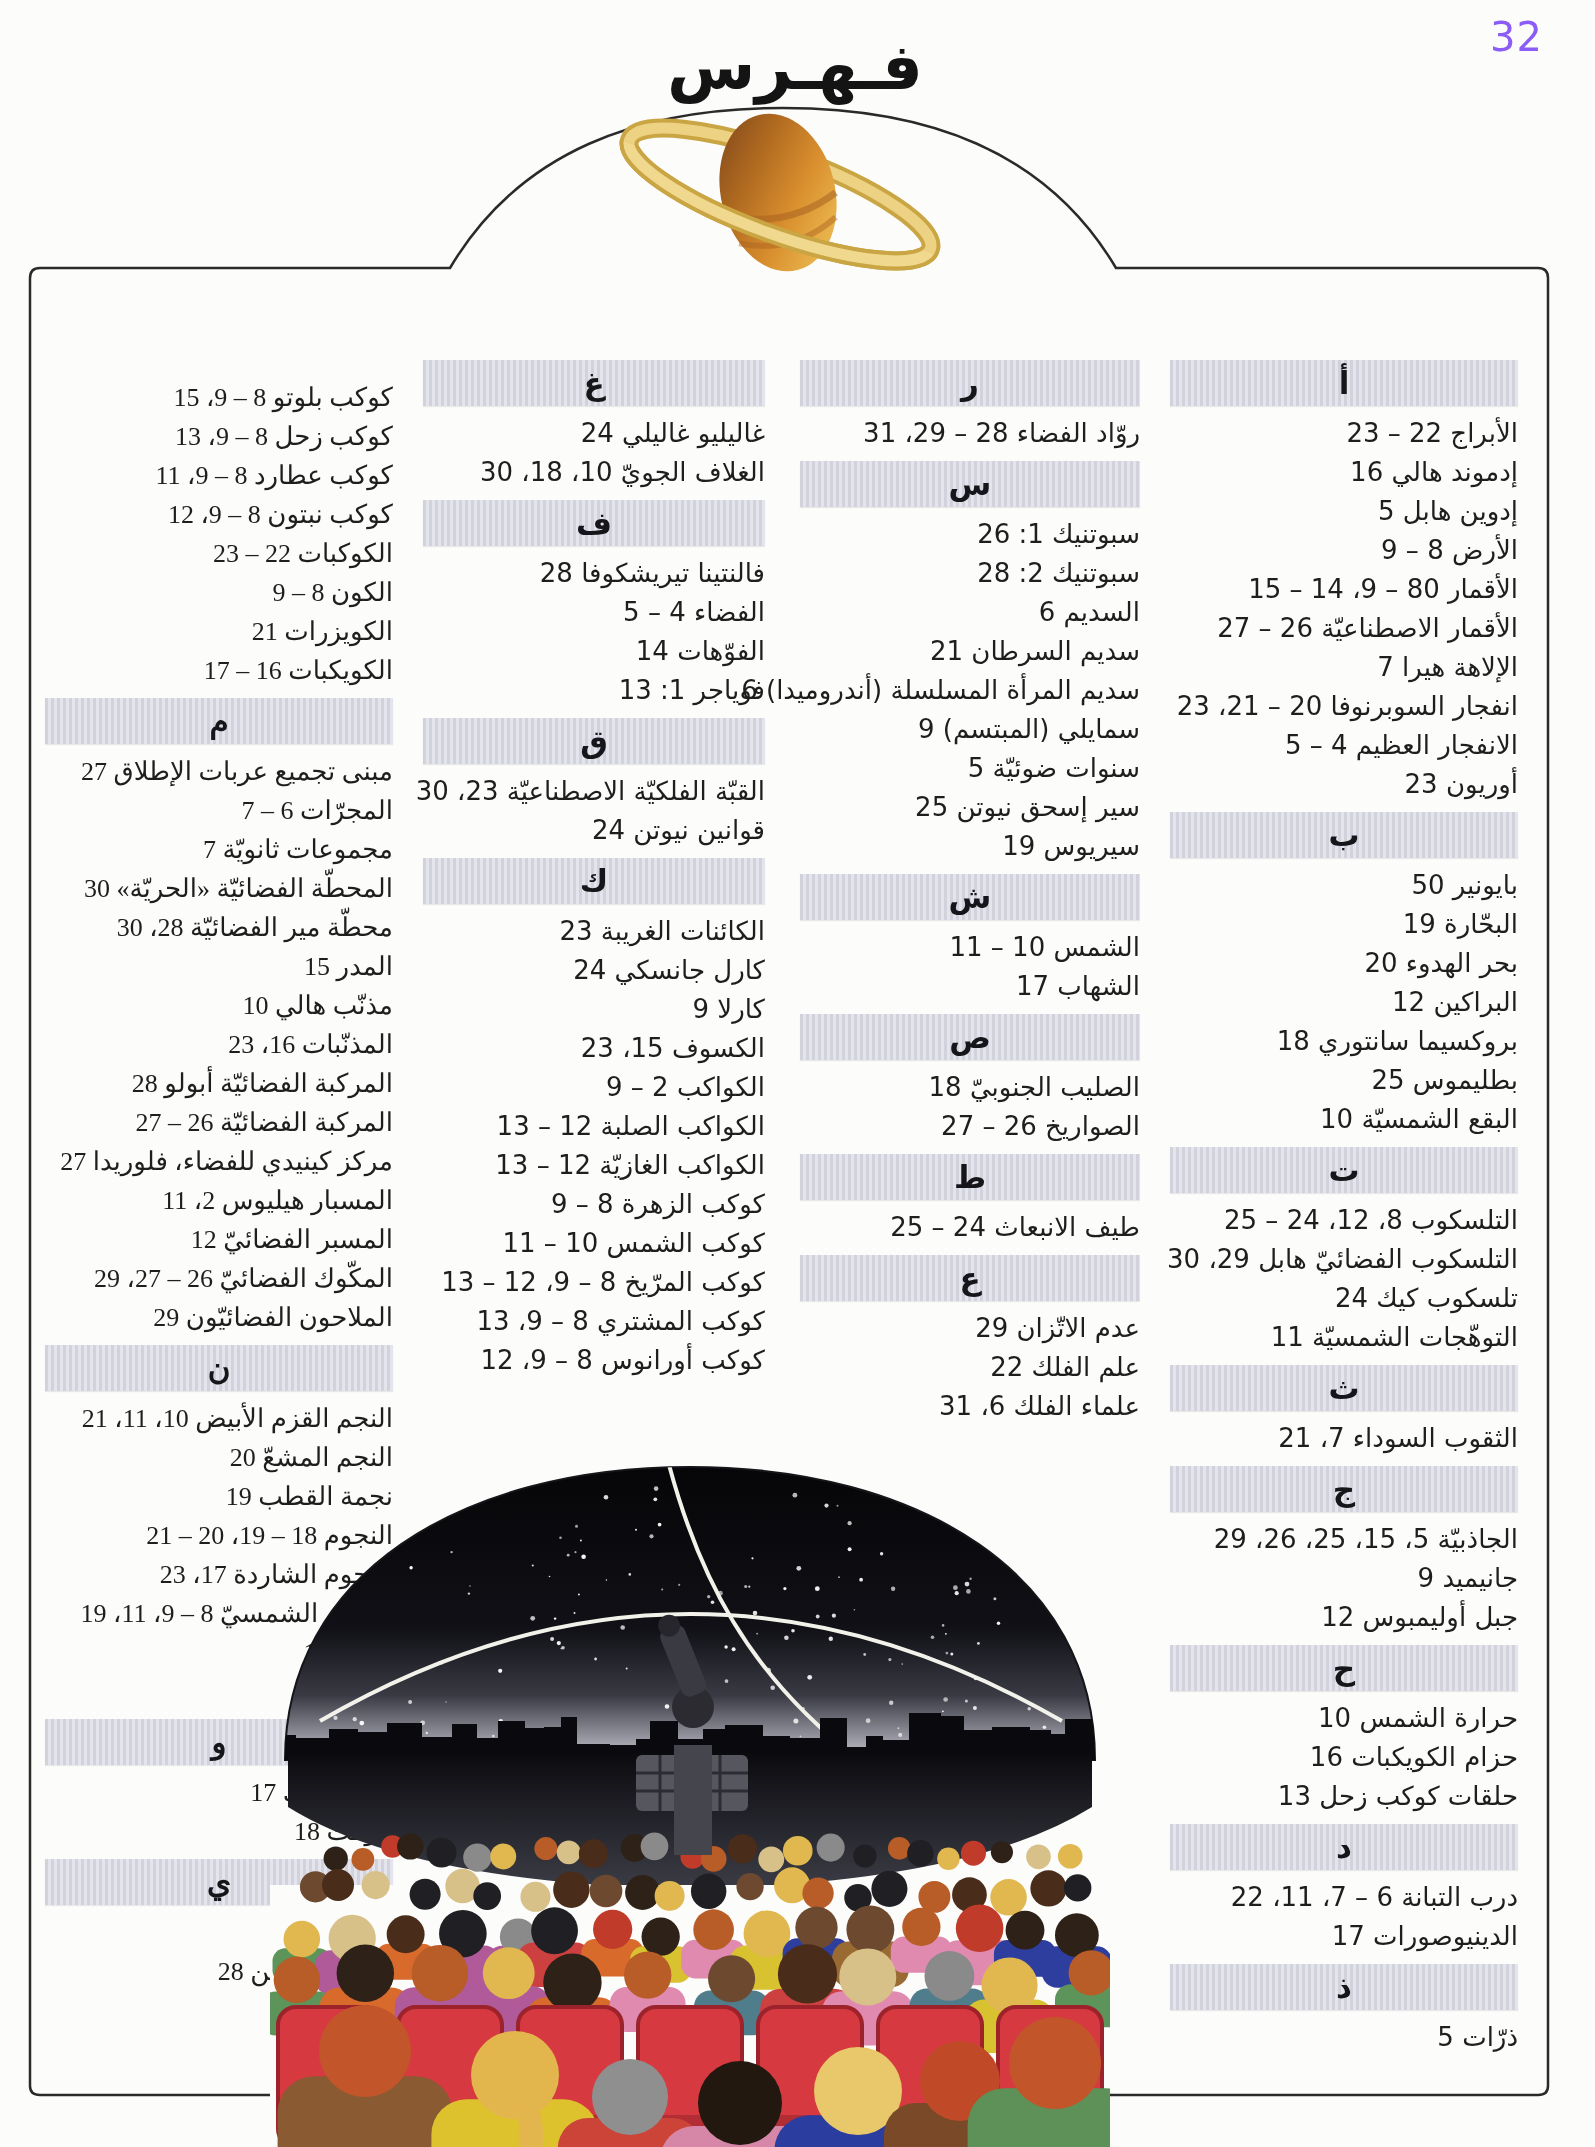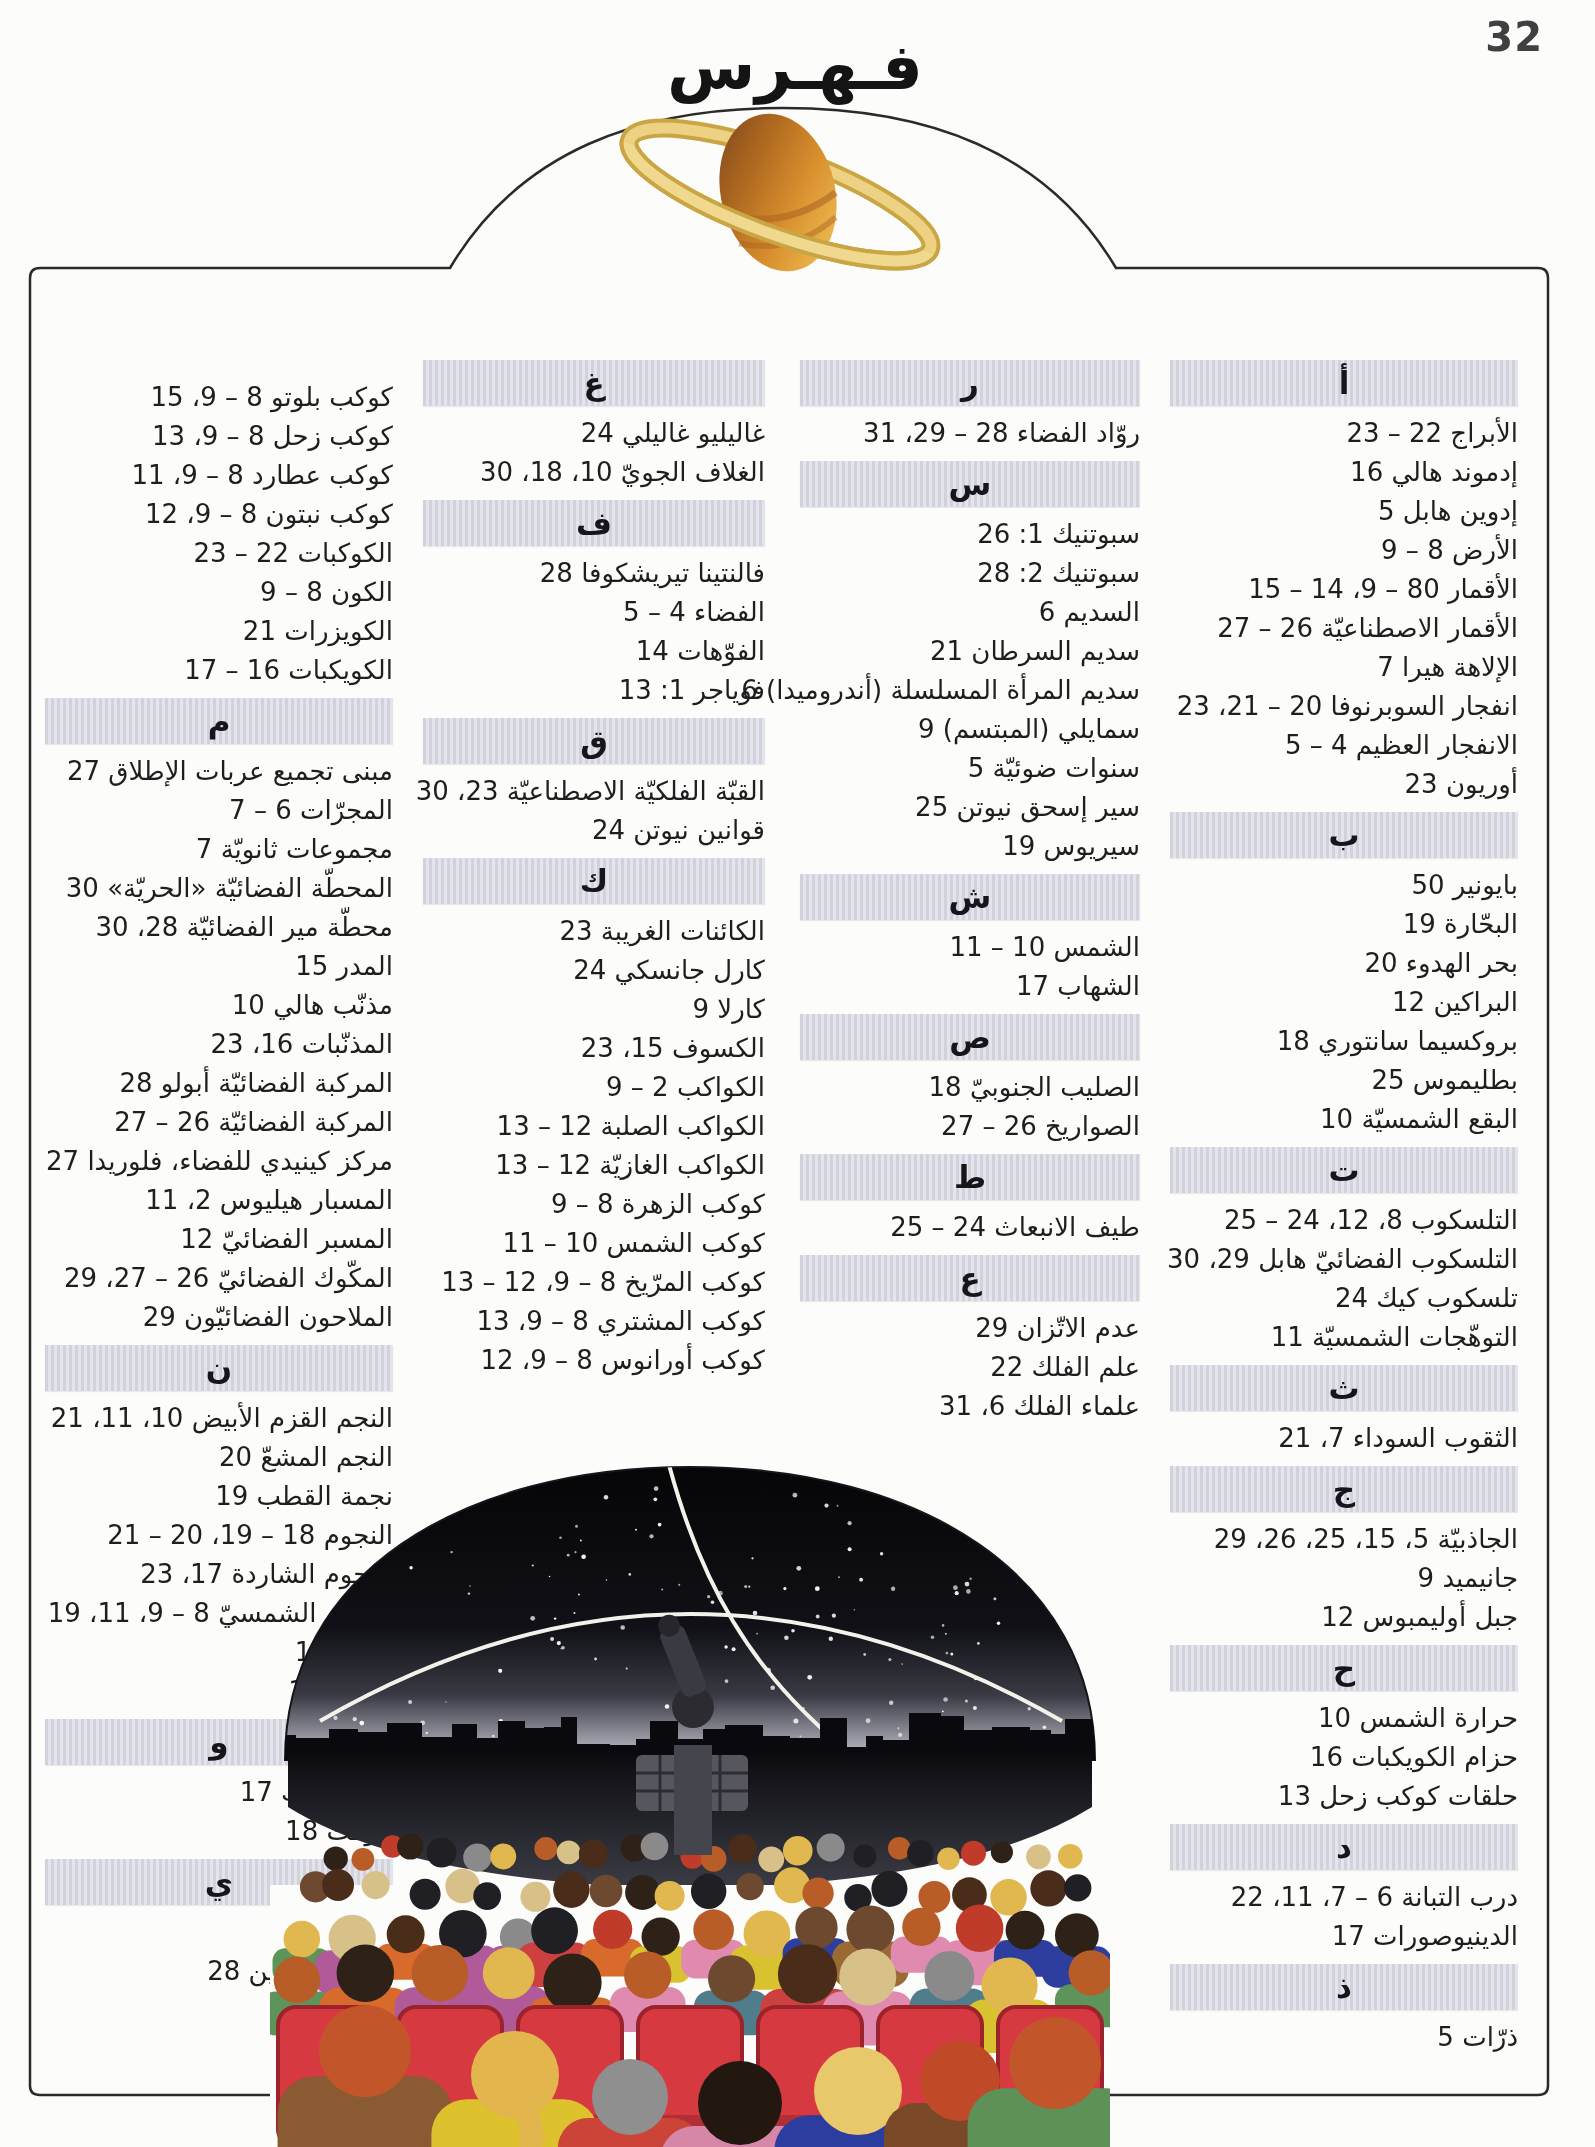--- a/index.html
+++ b/index.html
@@ -2,23 +2,22 @@
 <html lang="ar"><head>
 <meta charset="utf-8">
 <style>
   html,body{margin:0;padding:0;}
   body{
     width:1595px;height:2147px;position:relative;overflow:hidden;
     background:#fcfcfa;color:#1e1e1e;
     font-family:"DejaVu Sans","Liberation Sans",sans-serif;
   }
   .page-number{
-    position:absolute;top:14px;right:52px;font-size:40px;color:#404040;
+    position:absolute;top:14px;right:52px;font-size:40px;color:#8b5cf6;
     letter-spacing:1px;
-    font-weight:bold;
   }
   .title{
     position:absolute;left:618px;top:18px;width:330px;margin:12px;
     text-align:center;font-size:64px;font-weight:bold;color:#141414;
   }
   svg{position:absolute;display:block;}
   .border-svg{left:0;top:0;}
   .saturn-svg{left:610px;top:100px;width:360px;height:205px;}
   .planetarium-svg{left:270px;top:1455px;width:840px;height:692px;}
   .col{position:absolute;direction:rtl;text-align:right;}
@@ -190,21 +189,21 @@
     <div class="entry">الكسوف 15، 23</div>
     <div class="entry">الكواكب 2 – 9</div>
     <div class="entry">الكواكب الصلبة 12 – 13</div>
     <div class="entry">الكواكب الغازيّة 12 – 13</div>
     <div class="entry">كوكب الزهرة 8 – 9</div>
     <div class="entry">كوكب الشمس 10 – 11</div>
     <div class="entry">كوكب المرّيخ 8 – 9، 12 – 13</div>
     <div class="entry">كوكب المشتري 8 – 9، 13</div>
     <div class="entry">كوكب أورانوس 8 – 9، 12</div>
   </div>
-<div class="col" style="left:45px;top:378px;width:348px;">
+<div class="col" style="left:45px;top:378px;width:348px;font-family:Liberation Serif, serif;">
     <div class="entry">كوكب بلوتو 8 – 9، 15</div>
     <div class="entry">كوكب زحل 8 – 9، 13</div>
     <div class="entry">كوكب عطارد 8 – 9، 11</div>
     <div class="entry">كوكب نبتون 8 – 9، 12</div>
     <div class="entry">الكوكبات 22 – 23</div>
     <div class="entry">الكون 8 – 9</div>
     <div class="entry">الكويزرات 21</div>
     <div class="entry">الكويكبات 16 – 17</div>
     <div class="bar">
       <span>م</span>

